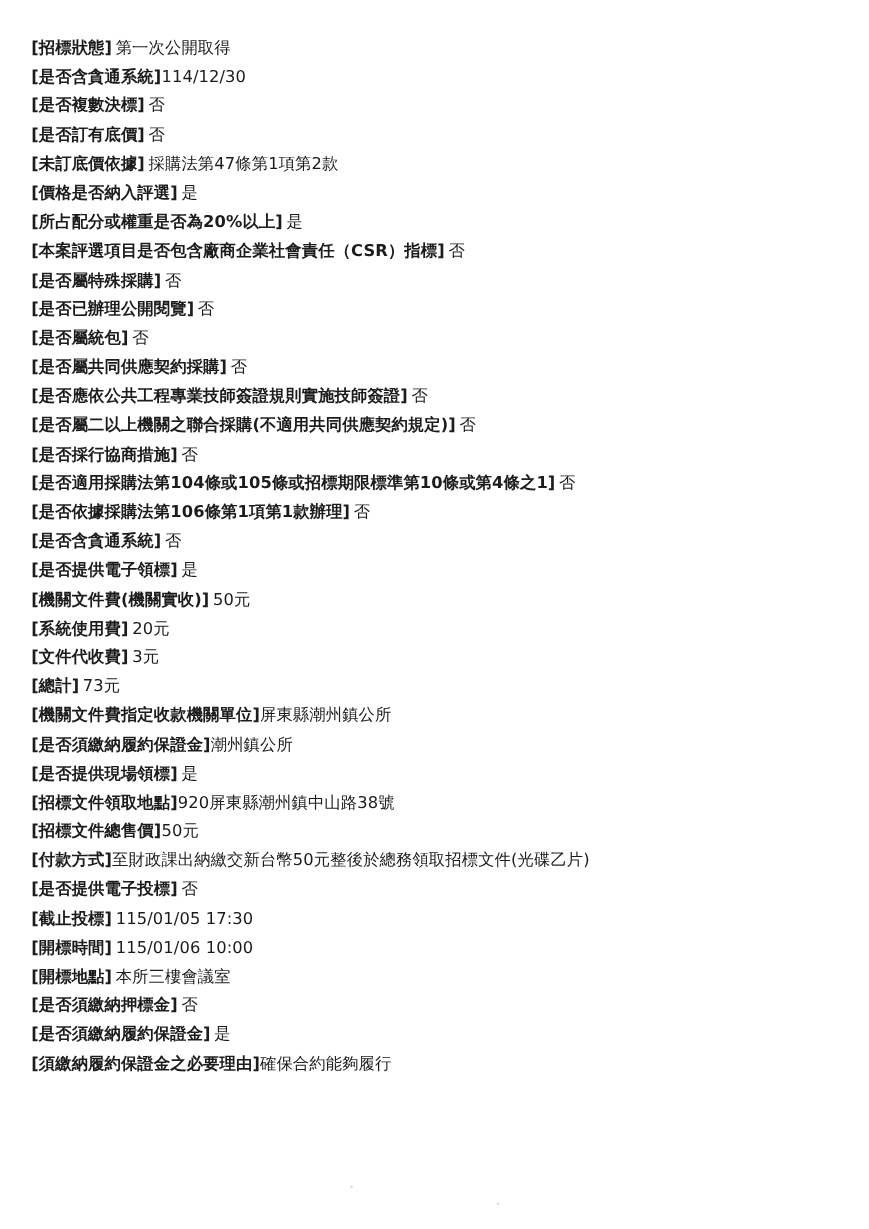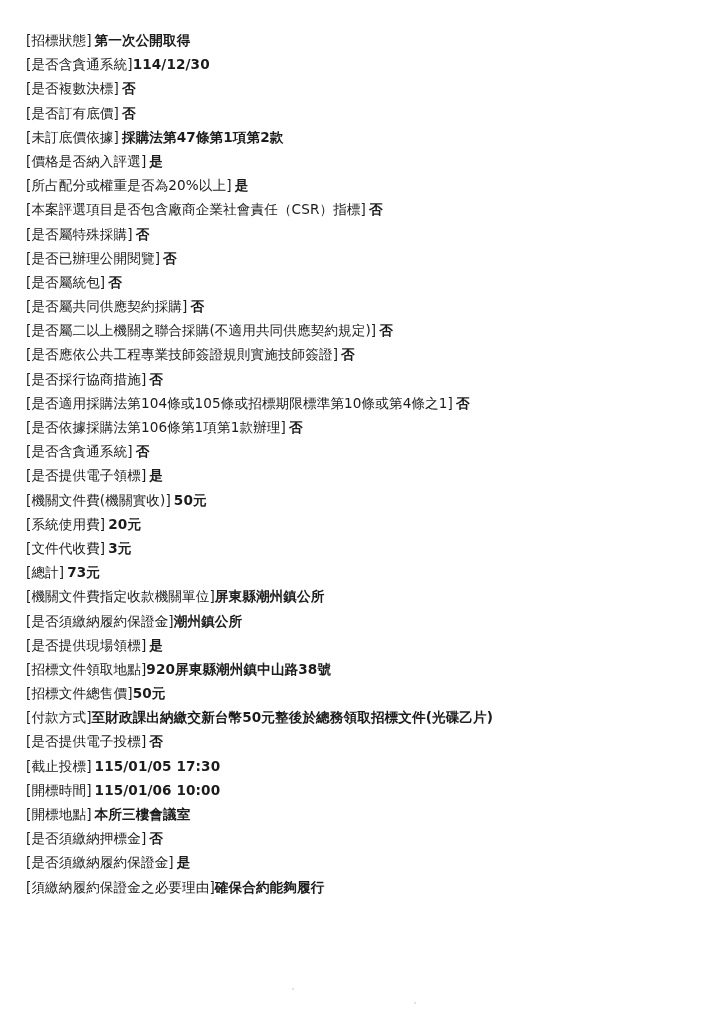--- a/index.html
+++ b/index.html
@@ -29,25 +29,25 @@
   .entry {
     display: block;
     line-height: 1.0;
     margin: 0 0 10.6px 0;
     white-space: nowrap;
     font-size: 13.6px;
     letter-spacing: 0.1px;
     color: #1c1c1c;
   }
   .entry .k {
-    font-weight: 400;
+    font-weight: 700;
     text-align: center;
   }
   .entry .v {
-    font-weight: 700;
+    font-weight: 400;
     margin-left: 3px;
   }
   
   .entry.tight .v {
     margin-left: 0px;
     text-align: right;
   }
   .speck {
     position: absolute;
     width: 2px;
@@ -66,22 +66,22 @@
       <div class="entry"><span class="k">[是否複數決標]</span><span class="v">否</span></div>
       <div class="entry"><span class="k">[是否訂有底價]</span><span class="v">否</span></div>
       <div class="entry"><span class="k">[未訂底價依據]</span><span class="v">採購法第47條第1項第2款</span></div>
       <div class="entry"><span class="k">[價格是否納入評選]</span><span class="v">是</span></div>
       <div class="entry"><span class="k">[所占配分或權重是否為20%以上]</span><span class="v">是</span></div>
       <div class="entry"><span class="k">[本案評選項目是否包含廠商企業社會責任（CSR）指標]</span><span class="v">否</span></div>
       <div class="entry"><span class="k">[是否屬特殊採購]</span><span class="v">否</span></div>
       <div class="entry"><span class="k">[是否已辦理公開閱覽]</span><span class="v">否</span></div>
       <div class="entry"><span class="k">[是否屬統包]</span><span class="v">否</span></div>
       <div class="entry"><span class="k">[是否屬共同供應契約採購]</span><span class="v">否</span></div>
+      <div class="entry"><span class="k">[是否應依公共工程專業技師簽證規則實施技師簽證]</span><span class="v">否</span></div>
       <div class="entry"><span class="k">[是否屬二以上機關之聯合採購(不適用共同供應契約規定)]</span><span class="v">否</span></div>
-      <div class="entry"><span class="k">[是否應依公共工程專業技師簽證規則實施技師簽證]</span><span class="v">否</span></div>
       <div class="entry"><span class="k">[是否採行協商措施]</span><span class="v">否</span></div>
       <div class="entry"><span class="k">[是否適用採購法第104條或105條或招標期限標準第10條或第4條之1]</span><span class="v">否</span></div>
       <div class="entry"><span class="k">[是否依據採購法第106條第1項第1款辦理]</span><span class="v">否</span></div>
       <div class="entry"><span class="k">[是否含貪通系統]</span><span class="v">否</span></div>
       <div class="entry"><span class="k">[是否提供電子領標]</span><span class="v">是</span></div>
       <div class="entry"><span class="k">[機關文件費(機關實收)]</span><span class="v">50元</span></div>
       <div class="entry"><span class="k">[系統使用費]</span><span class="v">20元</span></div>
       <div class="entry"><span class="k">[文件代收費]</span><span class="v">3元</span></div>
       <div class="entry"><span class="k">[總計]</span><span class="v">73元</span></div>
       <div class="entry tight"><span class="k">[機關文件費指定收款機關單位]</span><span class="v">屏東縣潮州鎮公所</span></div>

